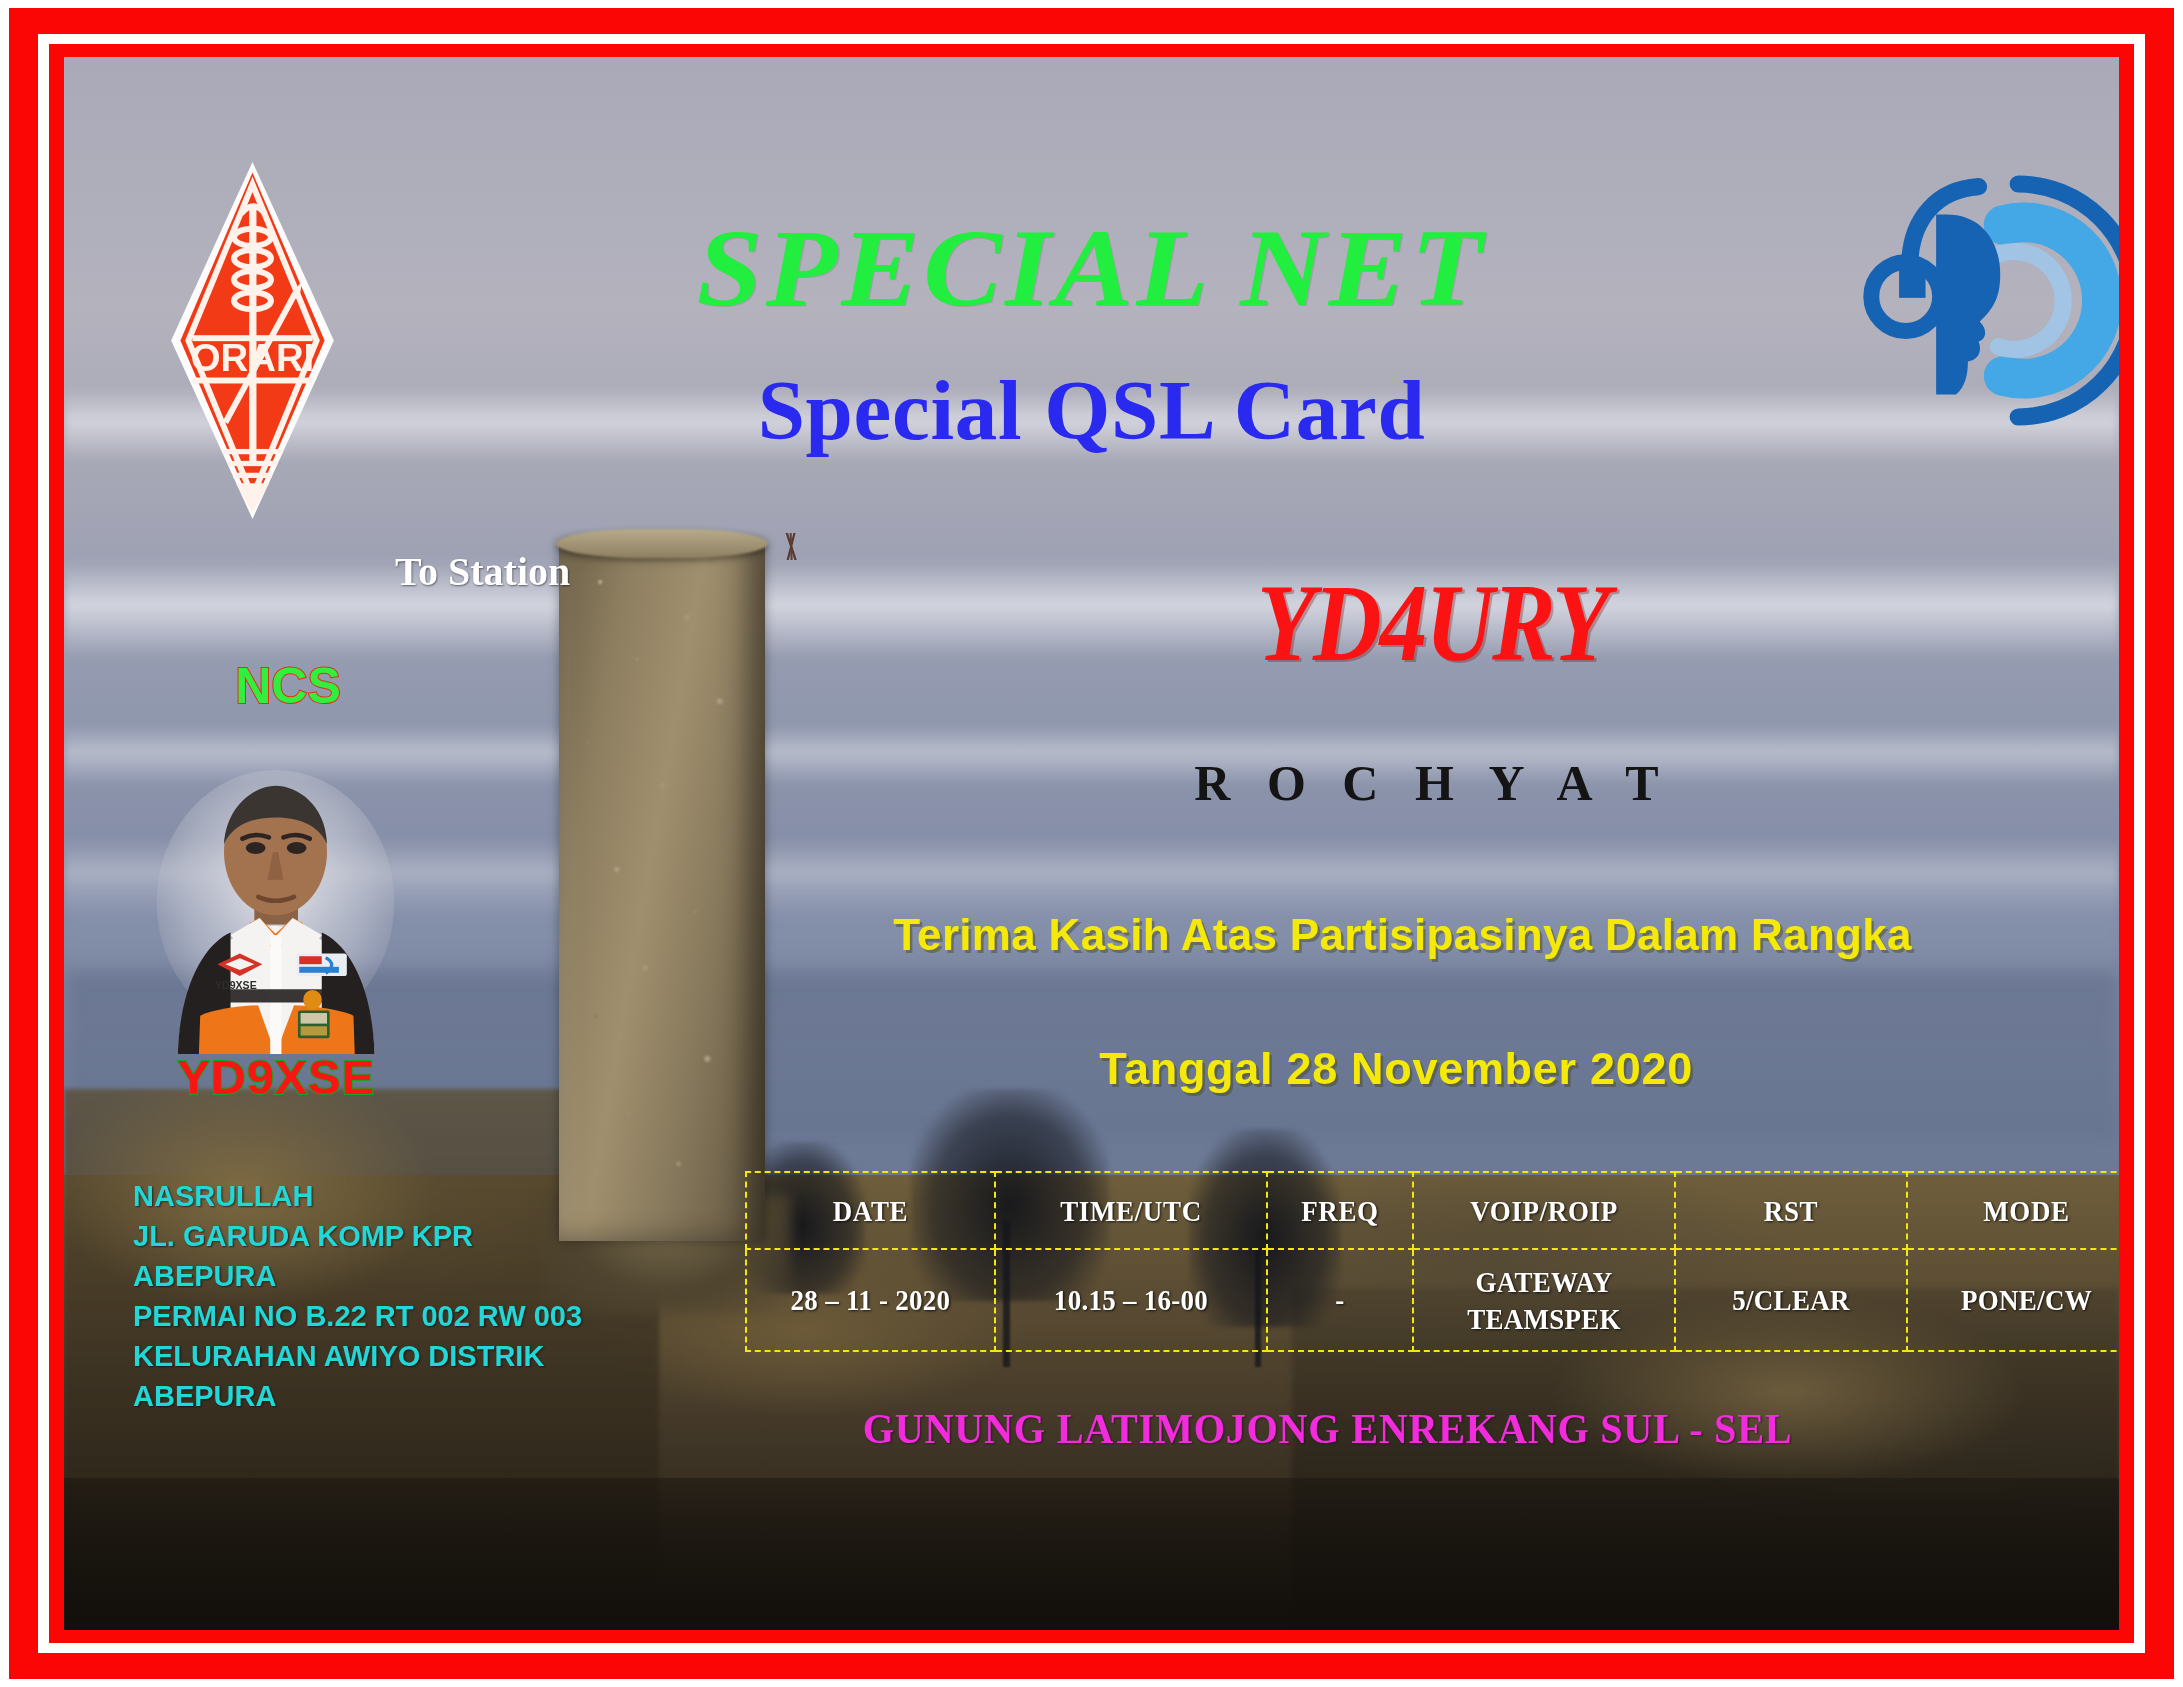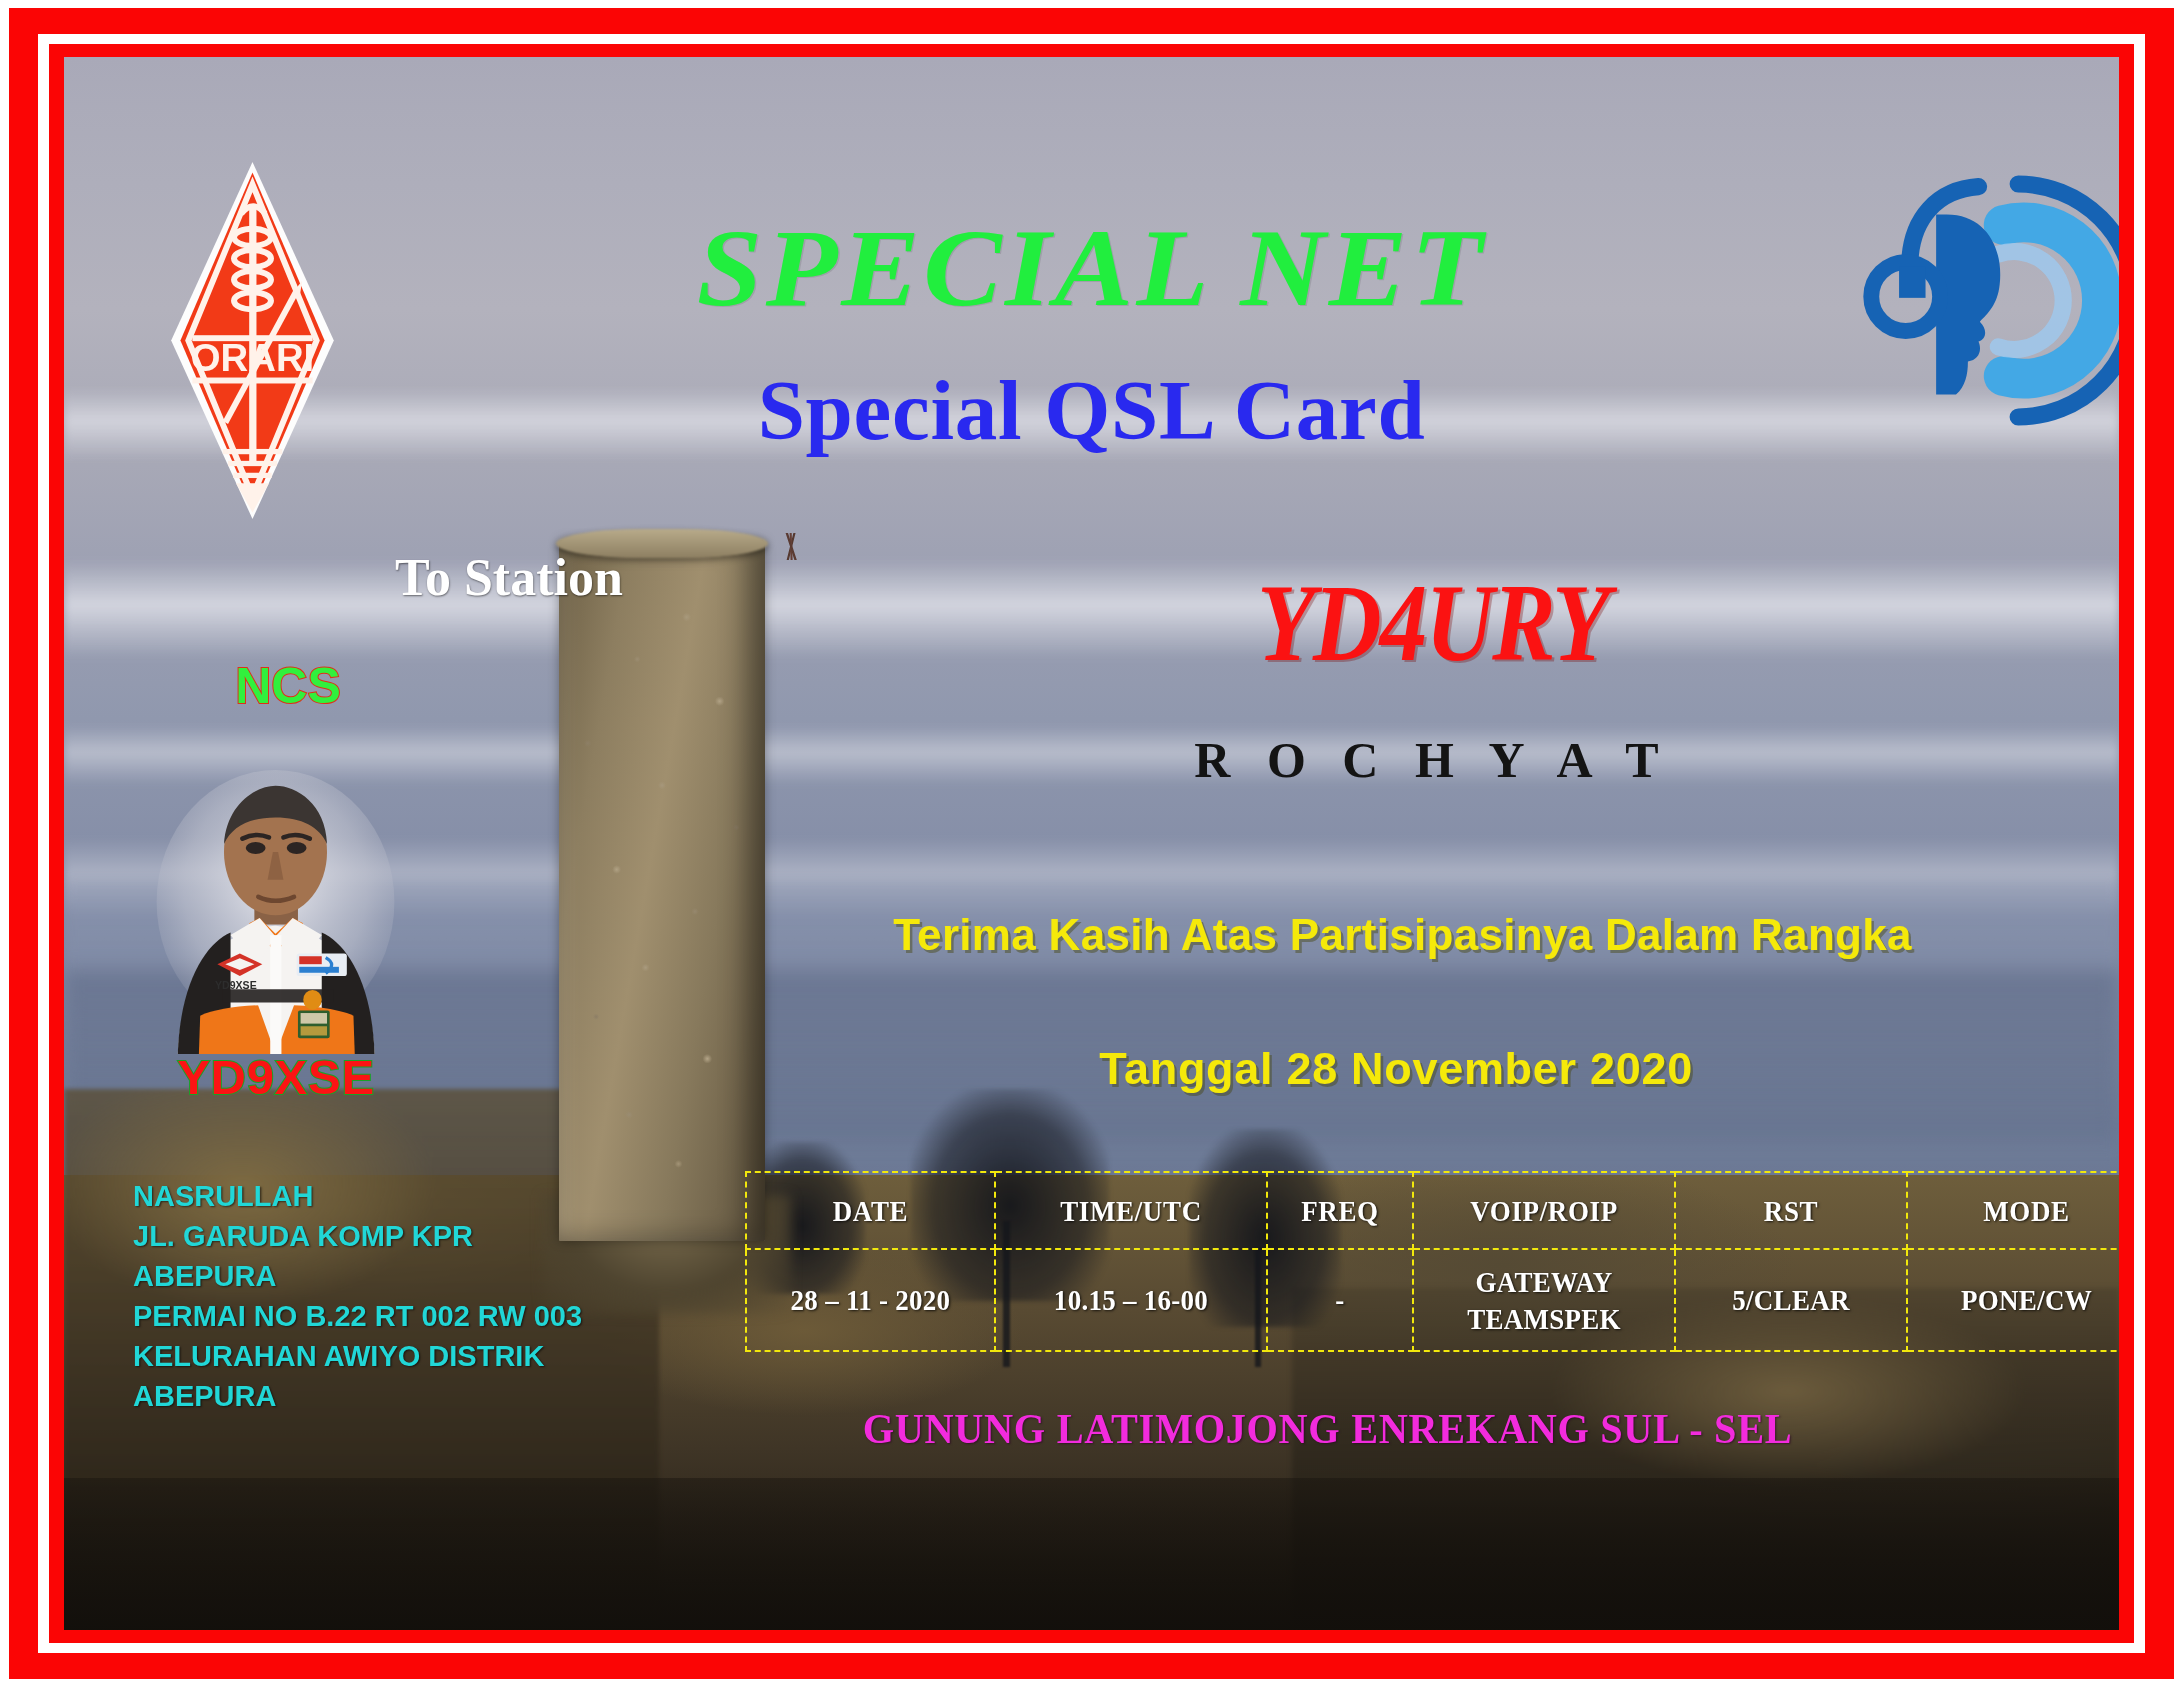--- a/index.html
+++ b/index.html
@@ -195,38 +195,38 @@
     text-align:center;
     font-family:"Liberation Serif", serif;
     font-weight:700;font-size:85px;letter-spacing:0.7px;
     color:#2929ef;
     transform:scaleX(1.0);
     white-space:nowrap;
   }
   .to-station{
     position:absolute;left:331px;top:491px;
     font-family:"Liberation Serif", serif;
-    font-weight:700;font-size:52px;
+    font-weight:700;font-size:40px;
     color:#ffffff;
     text-shadow:0.7px 0.7px 2px rgba(0,0,0,.5);
     white-space:nowrap;
   }
   .callsign{
     position:absolute;left:887px;right:205px;top:509px;
     text-align:center;
     font-family:"Liberation Serif", serif;
     font-weight:700;font-style:italic;
     font-size:99px;letter-spacing:-2px;
     color:#fb1212;
     transform:scaleY(1.12) scaleX(.96);
     text-shadow:2.6px 2px 0 rgba(120,0,0,.30);
     white-space:nowrap;
   }
   .opname{
-    position:absolute;left:887px;right:205px;top:674px;
+    position:absolute;left:887px;right:205px;top:697px;
     text-align:center;
     font-family:"Liberation Serif", serif;
     font-weight:600;
     font-size:50px;letter-spacing:12px;
     color:#141414;
     white-space:nowrap;
   }
   .thanks{
     position:absolute;left:715px;right:93px;top:853px;
     text-align:center;

